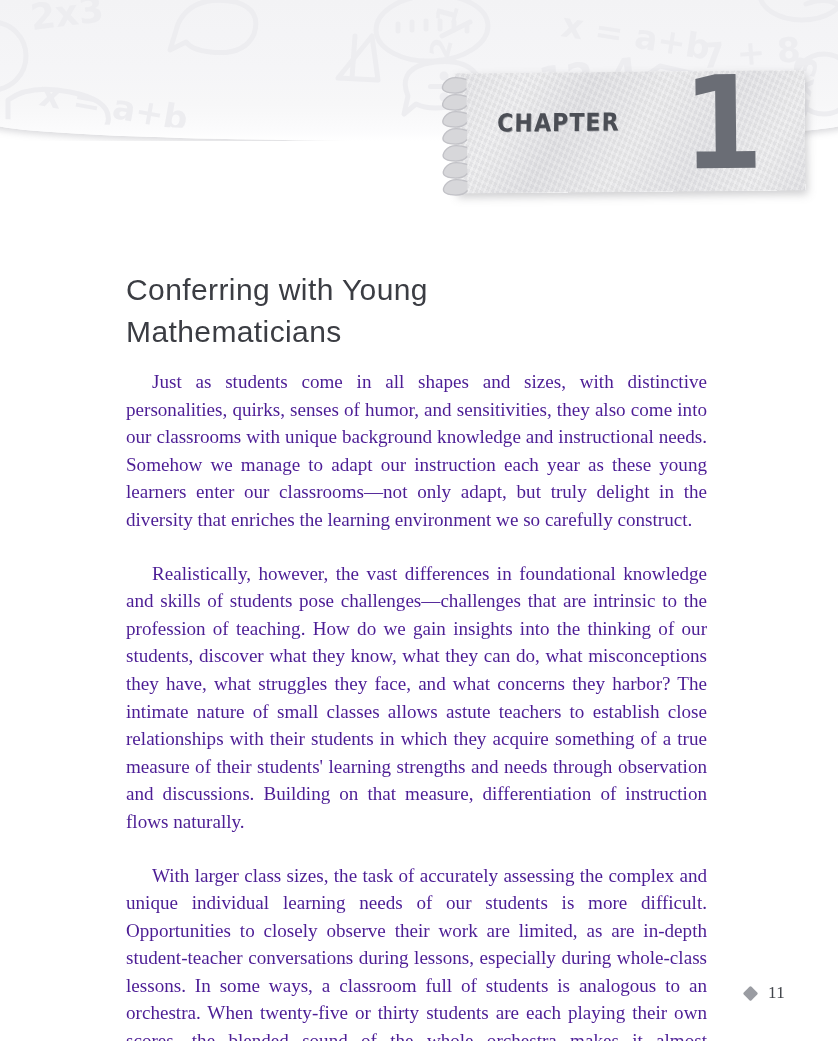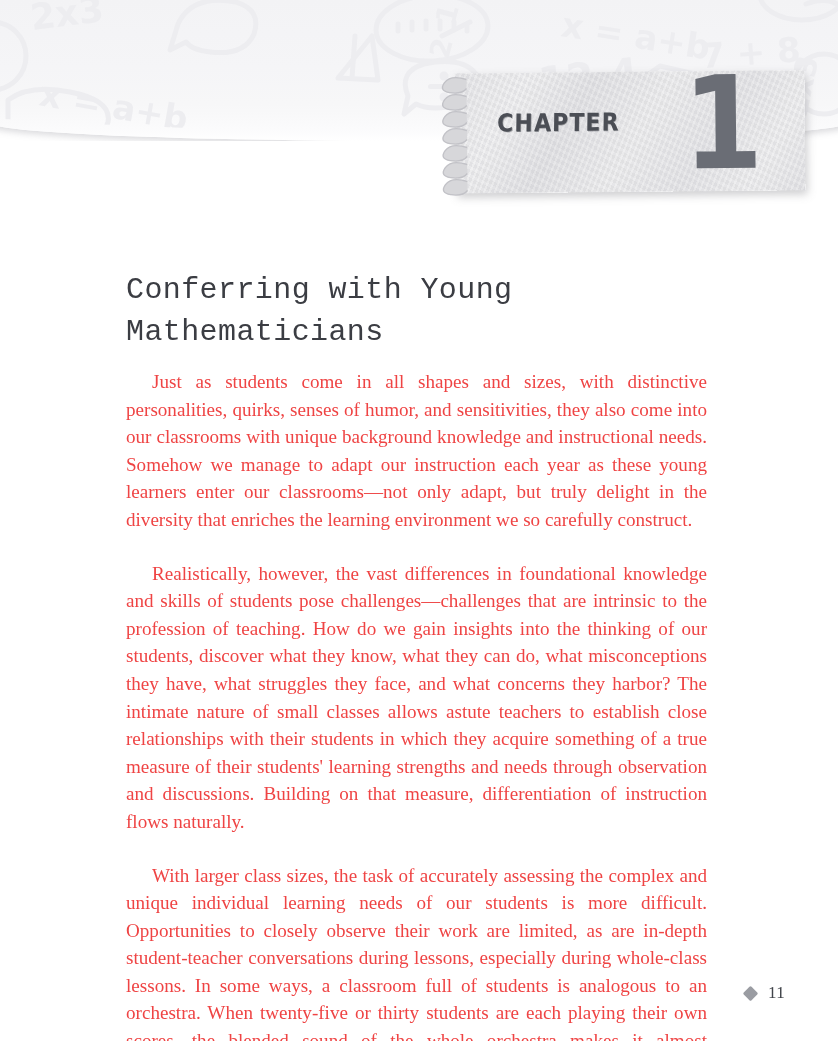--- a/index.html
+++ b/index.html
@@ -106,21 +106,21 @@
     transform: scaleX(0.93) scaleY(1.04);
     transform-origin: left top;
   }
 
   
   #page-title {
     position: absolute;
     left: 126px;
     top: 249px;
     width: 520px;
-    font-family: Liberation Mono, monospace;
+    font-family: Liberation Sans, sans-serif;
     font-size: 30px;
     line-height: 42px;
     letter-spacing: 0.4px;
     color: #3b3d43;
     font-weight: 400;
   }
 
   
   #body-copy {
     position: absolute;
@@ -128,21 +128,21 @@
     top: 368px;
     width: 581px;
   }
   .para {
     margin: 0 0 26px 0;
     text-align: justify;
     text-justify: inter-word;
     font-family: "Liberation Serif", serif;
     font-size: 19.1px;
     line-height: 27.6px;
-    color: #ef4444;
+    color: #4c1d95;
     text-indent: 26px;
     hyphens: none;
   }
   .para:last-child { margin-bottom: 0; }
 
   
   #page-footer {
     position: absolute;
     left: 0;
     top: 982px;

